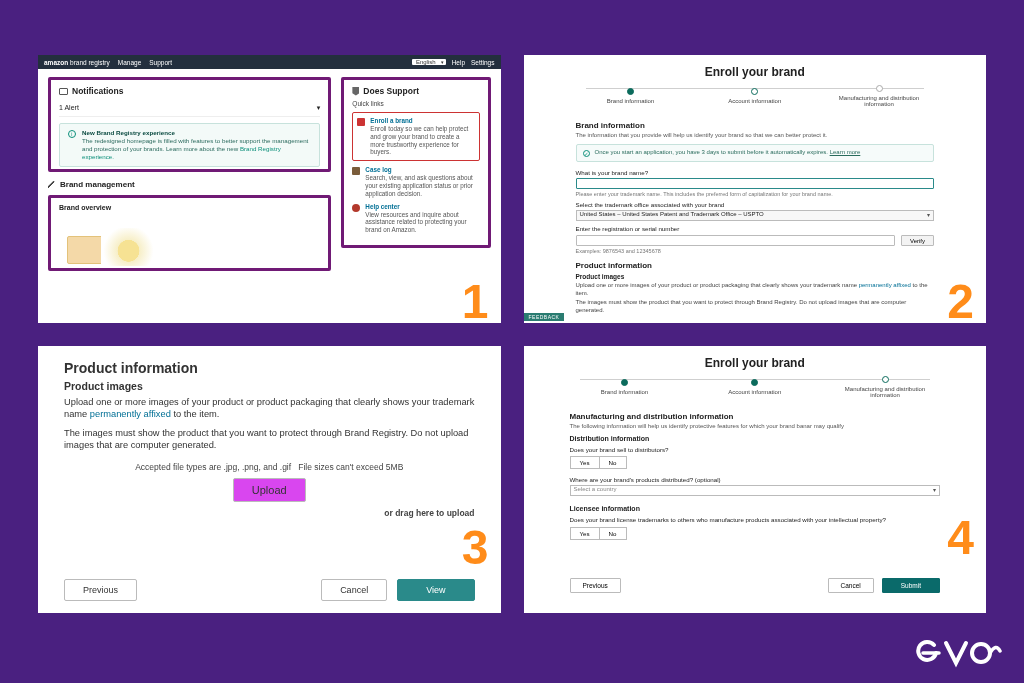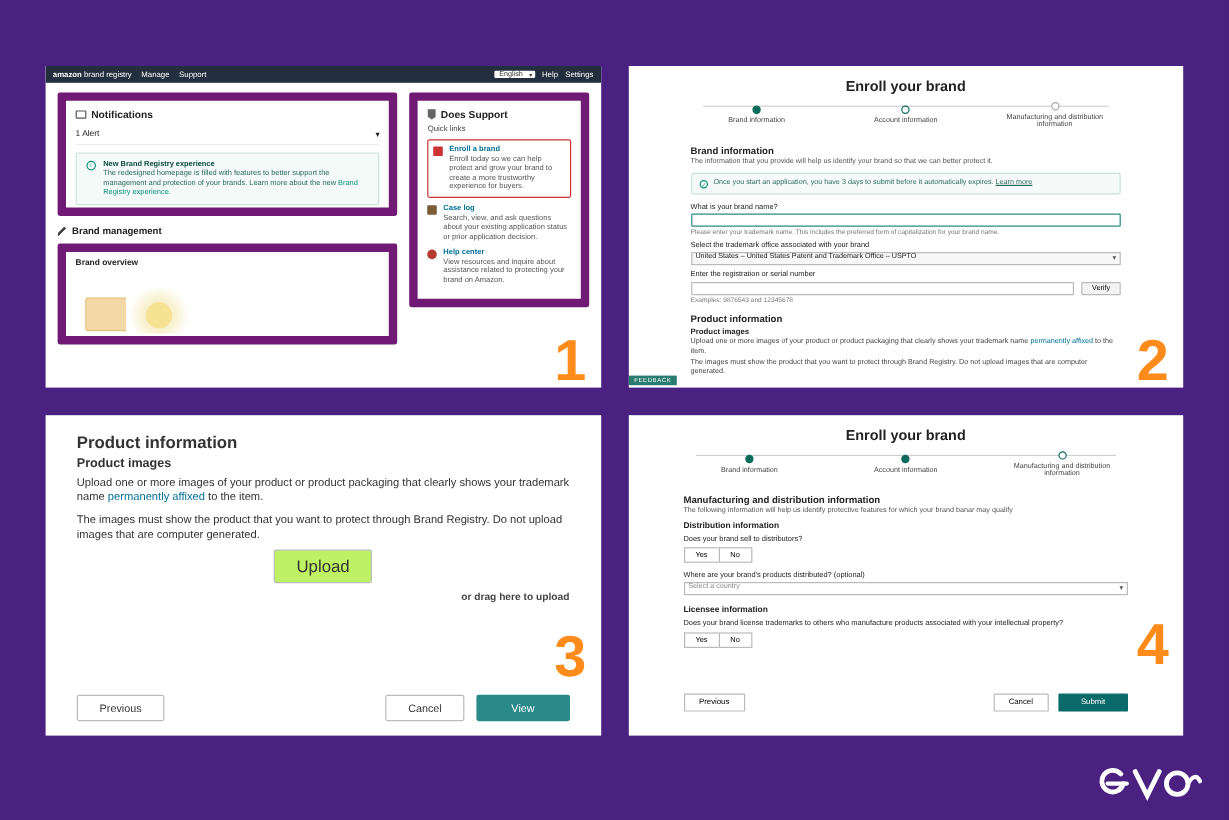--- a/index.html
+++ b/index.html
@@ -35,21 +35,21 @@
   }
   
   .p1-topbar { background:#232f3e; color:#fff; display:flex; align-items:center; justify-content:space-between; padding:2px 6px; font-size:6.5px; height:14px;}
   .p1-topbar .left { display:flex; gap:8px; align-items:center;}
   .p1-topbar .right { display:flex; gap:6px; align-items:center;}
   .p1-topbar .lang { background:#fff; color:#333; padding:0 10px 0 4px; font-size:6px; border-radius:1px; position:relative;}
   .p1-topbar .lang::after { content:"▾"; position:absolute; right:2px; top:0; font-size:5px;}
   .p1-body { display:flex; gap:10px; padding:8px 10px 0 10px;}
   .p1-left { flex:1.9; }
   .p1-right { flex:1; }
-  .p1-card { border:7px solid #701a75; border-radius:2px; padding:6px 8px; margin-bottom:8px; background:#fff;}
+  .p1-card { border:3px solid #701a75; border-radius:2px; padding:6px 8px; margin-bottom:8px; background:#fff;}
   .p1-h { font-weight:700; font-size:8.5px; display:flex; align-items:center; gap:4px; margin-bottom:4px;}
   .alertrow { display:flex; justify-content:space-between; border-bottom:1px solid #eee; padding:4px 0; font-size:7px;}
   .newexp { border:1px solid #c7e2dc; background:#f3faf8; border-radius:2px; padding:5px 8px; display:flex; gap:6px; align-items:flex-start; color:#0b6b5c; font-size:6.2px; line-height:1.3;}
   .newexp .circ { width:8px; height:8px; border:1.2px solid #0b8f7a; border-radius:50%; flex-shrink:0; margin-top:1px; position:relative;}
   .newexp .circ::after{ content:"i"; position:absolute; font-size:5px; left:2.2px; top:-0.5px; color:#0b8f7a;}
   .illus { height:52px; background:linear-gradient(#fff,#fff); position:relative;}
   .illus::before { content:""; position:absolute; left:8px; bottom:4px; width:36px; height:26px; background:#f4d9a8; border:1px solid #e3c27a; border-radius:2px;}
   .illus::after { content:""; position:absolute; left:42px; bottom:2px; width:55px; height:38px; background:radial-gradient(circle at 50% 60%, #f6e293 30%, #f7efc8 31%, #ffffff 70%);}
   .quick-item { display:flex; gap:5px; font-size:6.3px; line-height:1.25; margin-bottom:5px;}
   .quick-item .ic { width:8px; height:8px; flex-shrink:0; border-radius:1px; margin-top:1px;}
@@ -82,21 +82,21 @@
   .verifybtn { border:1px solid #bbb; background:#f3f3f3; height:11px; padding:0 8px; font-size:6px; border-radius:1px;}
   .feedback-tab { position:absolute; left:0; bottom:2px; background:#2a7c71; color:#fff; font-size:5px; padding:1px 5px; letter-spacing:0.5px;}
 
   
   .p3 { padding:14px 26px 12px 26px; font-size:9px; color:#333; }
   .p3 .h1 { font-weight:700; font-size:14px; margin-bottom:4px; }
   .p3 .h2 { font-weight:700; font-size:10.5px; margin-bottom:4px; }
   .p3 p { font-size:9.3px; line-height:1.35; margin-bottom:6px;}
   .p3 .link { color:#006f95;}
   .accept { text-align:center; font-size:8.5px; color:#444; margin:10px 0 6px 0;}
-  .uploadbtn { display:block; margin:0 auto; border:1px solid #bbb; background:#bef264; padding:5px 18px; font-size:14px; border-radius:2px; color:#333;}
+  .uploadbtn { display:block; margin:0 auto; border:1px solid #bbb; background:#d946ef; padding:5px 18px; font-size:11px; border-radius:2px; color:#333;}
   .dragline { text-align:right; font-size:8.5px; font-weight:600; margin-top:6px; color:#444;}
   .btnrow { position:absolute; bottom:12px; left:26px; right:26px; display:flex; justify-content:space-between; align-items:center;}
   .btnrow .rbtns { display:flex; gap:10px;}
   .btn { border:1px solid #bbb; background:#fff; padding:5px 18px; font-size:9px; border-radius:2px; color:#333;}
   .btn.primary { background:#2a8a8a; border-color:#2a8a8a; color:#fff; padding:5px 28px;}
 
   
   .p4 { padding:10px 46px 0 46px; font-size:6.3px;}
   .yn { display:flex; gap:0; margin:3px 0 7px 0;}
   .yn button { border:1px solid #bbb; background:#fff; font-size:6.2px; padding:2px 9px;}
@@ -225,20 +225,23 @@
     <div class="step-num" style="right:12px;bottom:-6px;">2</div>
   </div>
 
   <div class="panel p3">
     <div class="h1">Product information</div>
     <div class="h2">Product images</div>
     <p>
       <span>Upload one or more images of your product or product packaging that clearly shows your trademark name </span><span class="link">permanently affixed</span><span> to the item.</span>
     </p>
     <p>The images must show the product that you want to protect through Brand Registry. Do not upload images that are computer generated.</p>
+    <div class="accept">
+      <span>Accepted file types are .jpg, .png, and .gif</span>&nbsp;&nbsp;&nbsp;<span>File sizes can't exceed 5MB</span>
+    </div>
     <button class="uploadbtn">Upload</button>
     <div class="dragline">or drag here to upload</div>
     <div class="btnrow">
       <button class="btn">Previous</button>
       <div class="rbtns">
         <button class="btn">Cancel</button>
         <button class="btn primary">View</button>
       </div>
     </div>
     <div class="step-num" style="right:12px;bottom:38px;">3</div>

